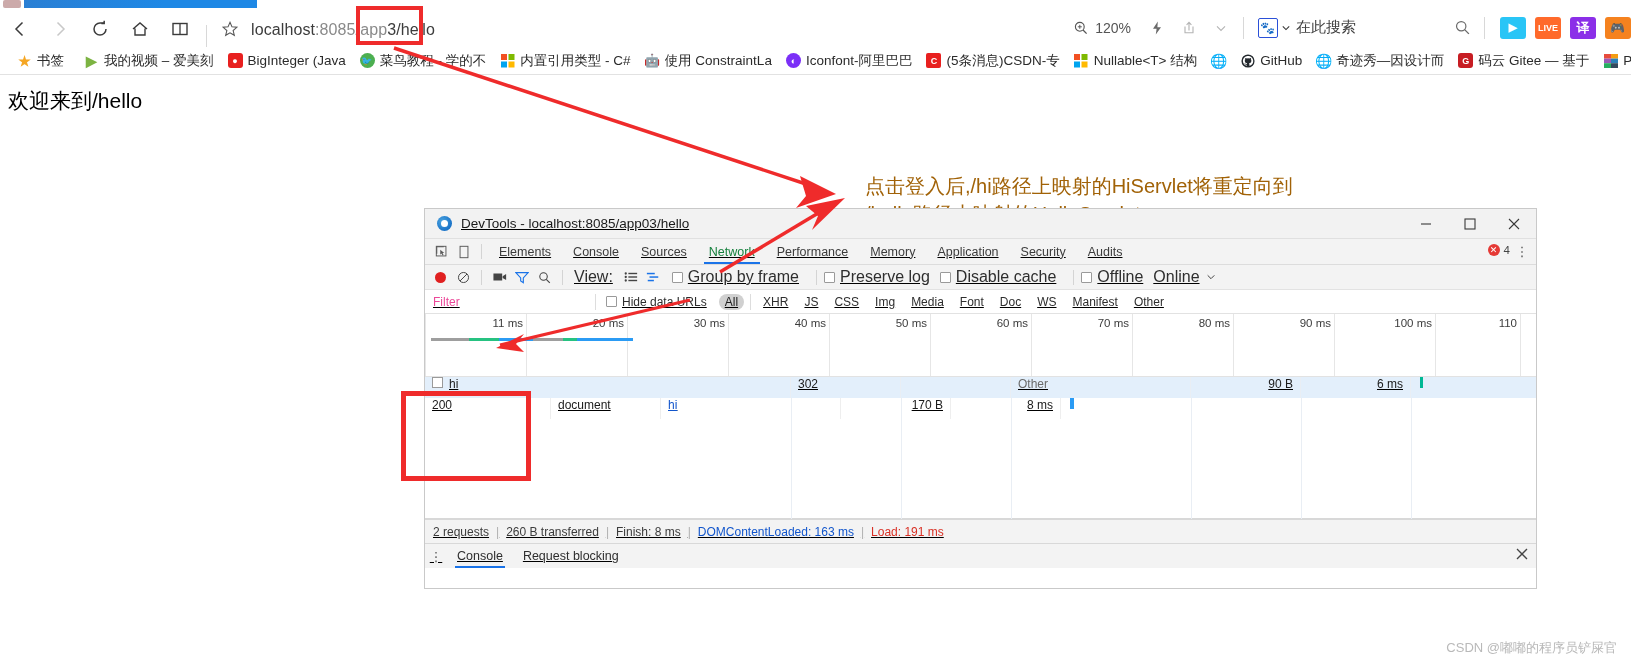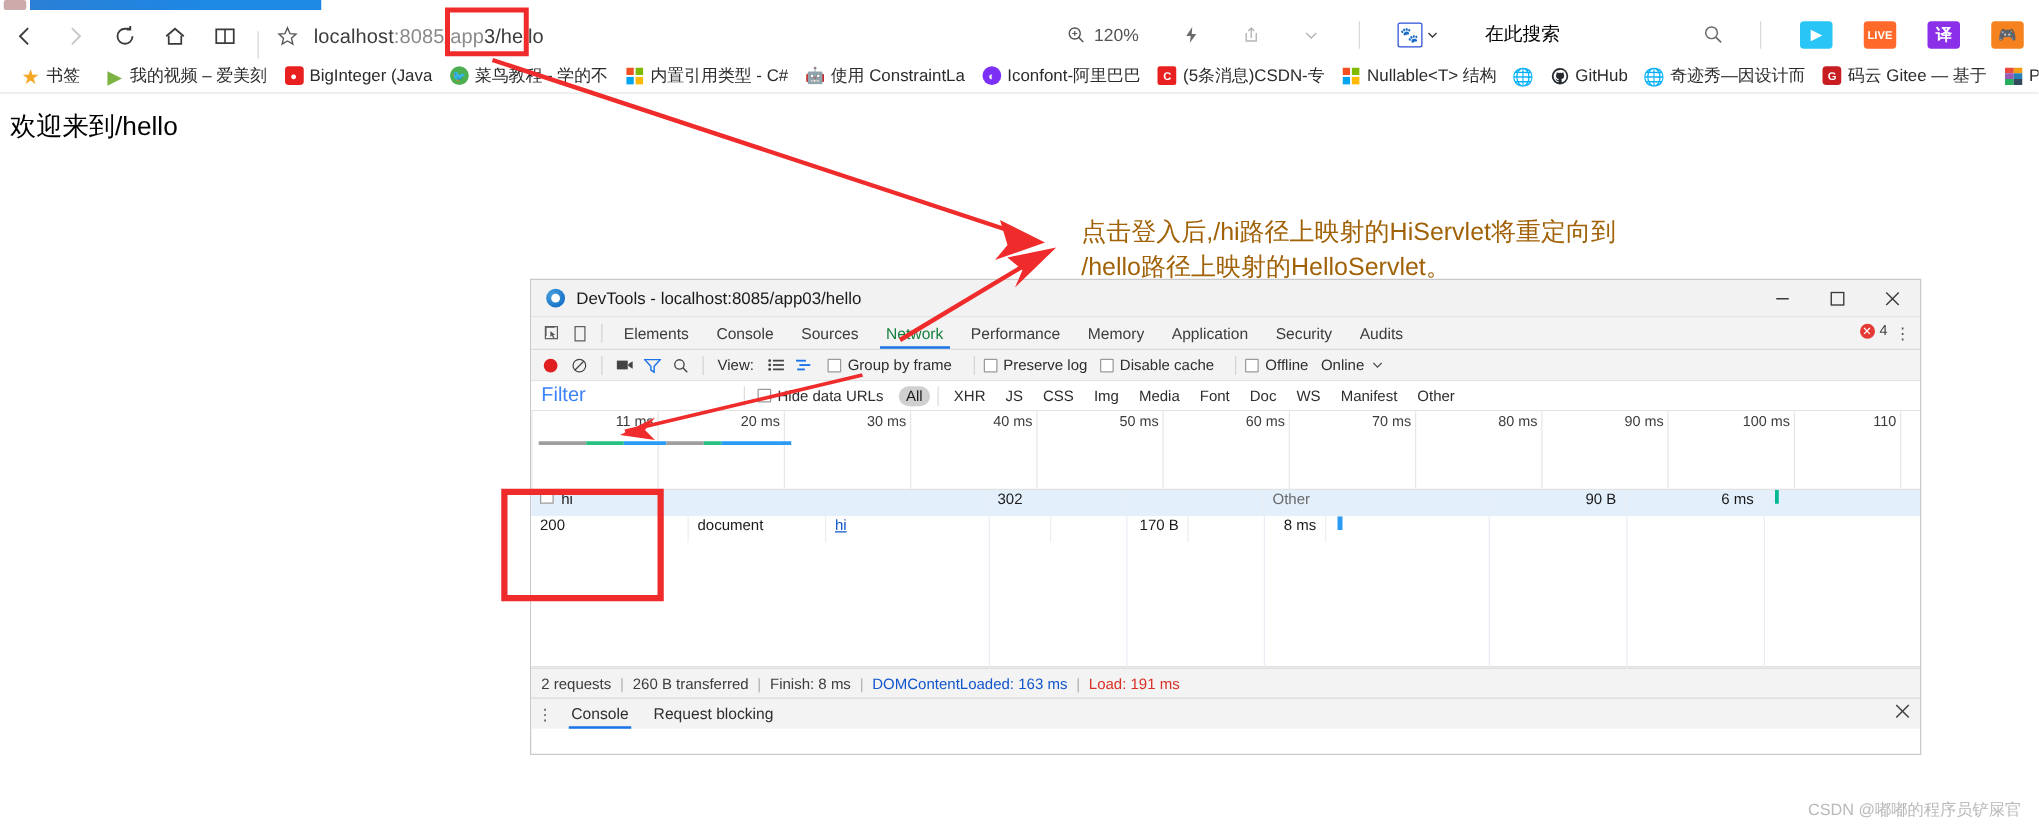--- a/index.html
+++ b/index.html
@@ -49,33 +49,33 @@
   }
   .url-text { color:#3c3c3c; }
   .url-dim { color:#8a8a8a; }
   .url-highlight-box {
     position:absolute; left: 356px; top: 6px; width: 67px; height: 39px;
     border: 4px solid #ef2b2b; background: transparent; z-index: 40;
   }
 
   .tb-right {
     position:absolute; right: 0; top: 8px; height: 39px;
-    display:flex; align-items:center; gap: 16px; padding-right: 12px;
+    display:flex; align-items:center; gap: 0px; padding-right: 0;
   }
   .zoom-ind { display:flex; align-items:center; gap:6px; color:#555; font-size:14px; margin-right:10px;}
   .ic-btn { width:32px;height:32px;display:flex;align-items:center;justify-content:center;color:#6a6a6a;}
   .ic-btn.light { color:#b4b4b4; }
   .baidu-box {
     display:flex; align-items:center; gap:4px; margin-left:8px;
   }
   .baidu-logo {
     width:20px;height:20px;border:1.5px solid #2b50d8; border-radius:2px;
     display:flex;align-items:center;justify-content:center; color:#2b50d8; font-size:12px;
   }
-  .search-ph { font-size:15px; color:#000000; margin-left:22px; }
+  .search-ph { font-size:15px; color:#404040; margin-left:6px; }
   .ext-icon { width:26px;height:22px;border-radius:3px;display:flex;align-items:center;justify-content:center;
     color:#fff;font-size:11px;font-weight:bold; margin-left:9px; }
 
   
   .bookmarks {
     position:absolute; left:0; top:47px; width:1631px; height:27px;
     background:#fff; display:flex; align-items:center; padding-left:10px;
     font-size: 13.5px; color:#2b2b2b; white-space:nowrap; overflow:hidden;
   }
   .bm {
@@ -98,24 +98,25 @@
   
   .anno-text {
     position:absolute; left: 865px; top: 172px; width: 520px;
     color:#a16207; font-size: 20px; line-height: 28px; font-weight: 500;
     font-family: "Liberation Sans", sans-serif;
   }
   .anno-arrow-svg { position:absolute; left:0; top:0; width:1631px; height:663px; pointer-events:none; z-index:30; }
 
   
   .devtools {
-    position:absolute; left: 424px; top: 223px; width: 1113px; height: 381px;
+    position:absolute; left: 424px; top: 208px; width: 1113px; height: 381px;
     background:#fff; border:1px solid #c9c9c9;
     box-shadow: 0 0 0 0 rgba(0,0,0,0);
     z-index: 20;
+    text-decoration: underline;
   }
   .dt-titlebar {
     height: 30px; background:#f2f2f2; display:flex; align-items:center;
     border-bottom:1px solid #e0e0e0; position:relative;
   }
   .dt-title-icon {
     width:15px;height:15px;border-radius:50%;
     background: radial-gradient(circle at 35% 35%, #4aa3df 0%, #1a73c8 70%);
     margin-left:12px; position:relative; flex:0 0 auto;
   }
@@ -137,35 +138,35 @@
   }
   .dt-err {
     position:absolute; right:26px; top:5px; display:flex;align-items:center;gap:4px; font-size:11.5px; color:#444;
   }
   .err-dot { width:12px;height:12px;border-radius:50%;background:#e53935;color:#fff;font-size:9px;
     display:flex;align-items:center;justify-content:center; }
   .dt-kebab { position:absolute; right:6px; top:3px; width:16px;height:19px;display:flex;align-items:center;justify-content:center;color:#555;font-size:13px;letter-spacing:0;}
 
   .dt-toolbar2 {
     height: 25px; background:#f3f3f3; display:flex; align-items:center;
-    border-bottom:1px solid #e2e2e2; font-size:12px; color:#2e2e2e; padding-left:6px;
+    border-bottom:1px solid #e2e2e2; font-size:16px; color:#2e2e2e; padding-left:6px;
   }
   .rec-dot { width:11px;height:11px;border-radius:50%;background:#e02020; margin:0 6px 0 4px;}
   .tb2-sep { width:1px;height:15px;background:#d4d4d4;margin:0 7px; }
   .chk { width:11px;height:11px;border:1px solid #9a9a9a;background:#fff;display:inline-block;border-radius:1px;flex:0 0 auto;}
   .chk-lbl { display:flex;align-items:center;gap:5px; margin-right:10px; }
   .view-lbl { margin:0 7px 0 4px; color:#2e2e2e; }
 
   .dt-filterbar {
     height: 24px; background:#fff; display:flex; align-items:center;
     border-bottom:1px solid #e2e2e2; font-size:12px; color:#2e2e2e;
   }
   .filter-input {
     width: 170px; height:22px; display:flex;align-items:center; padding-left:8px;
-    color:#3b82f6; font-size:16px;
+    color:#ec4899; font-size:12px;
   }
   .filter-sep { width:1px;height:16px;background:#ddd; }
   .type-chip { padding:1px 6px; border-radius:8px; margin:0 2px; color:#2e2e2e; }
   .type-chip.active { background:#d0d0d0; color:#1a1a1a; }
 
   .dt-timeline {
     height: 63px; background:#fff; position:relative; border-bottom:1px solid #e2e2e2;
     overflow:hidden;
   }
   .tl-tick {

